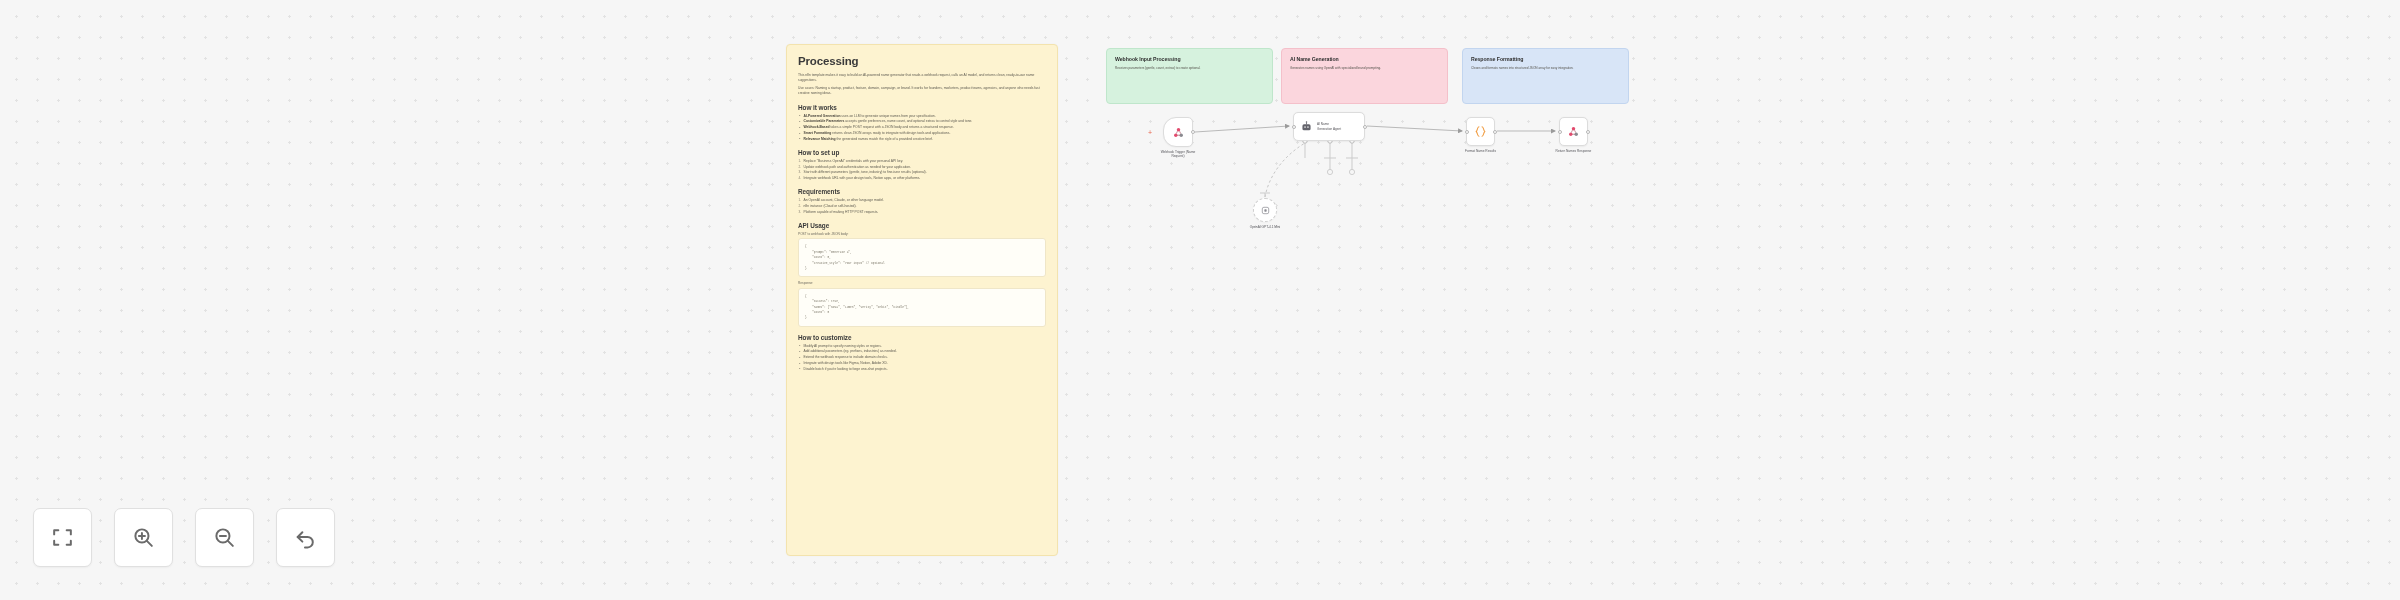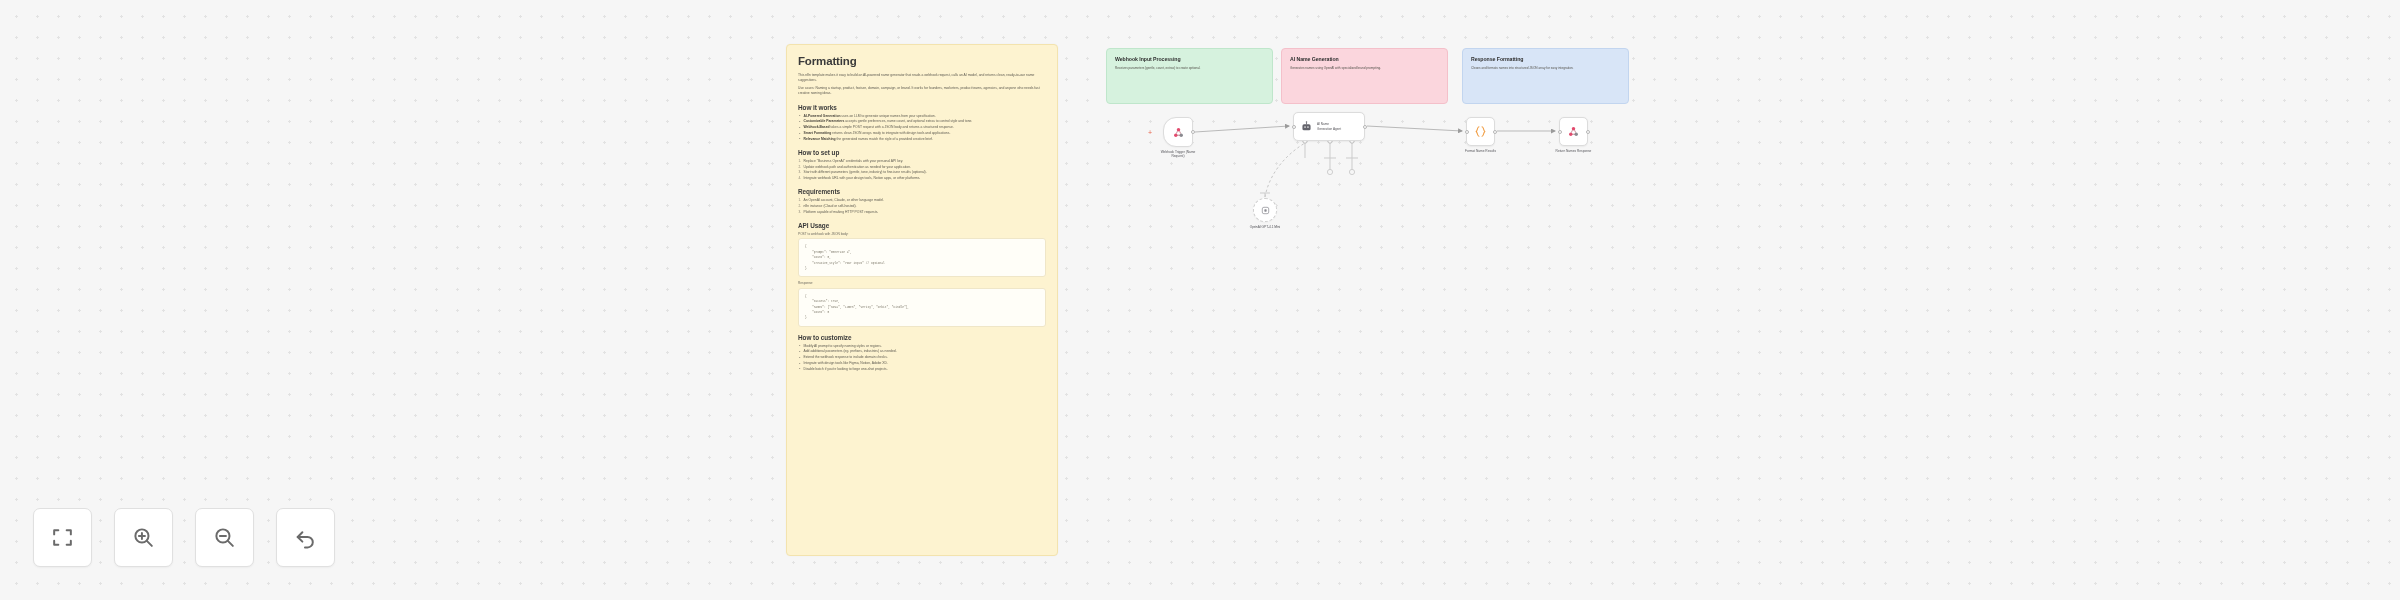--- a/index.html
+++ b/index.html
@@ -199,21 +199,21 @@
 
     <circle cx="1305" cy="141" r="2.2" fill="#fff" stroke="#b6b6b6" stroke-width="0.9"></circle>
     <circle cx="1330" cy="141" r="2.2" fill="#fff" stroke="#b6b6b6" stroke-width="0.9"></circle>
     <circle cx="1352" cy="141" r="2.2" fill="#fff" stroke="#b6b6b6" stroke-width="0.9"></circle>
 
     <path d="M1265,193 L1265,197" stroke="#cbcbcb" stroke-width="1"></path>
     <path d="M1260,193 L1270,193" stroke="#cbcbcb" stroke-width="1"></path>
   </svg>
 
   <div class="desc-note">
-    <div class="desc-h1">Formatting</div>
+    <div class="desc-h1">Processing</div>
     <div class="desc-p">This n8n template makes it easy to build an AI-powered name generator that reads a webhook request, calls an AI model, and returns clean, ready-to-use name suggestions.</div>
     <div class="desc-p">Use cases: Naming a startup, product, feature, domain, campaign, or brand. It works for founders, marketers, product teams, agencies, and anyone who needs fast creative naming ideas.</div>
 
     <div class="desc-h2">How it works</div>
     <ul class="desc-ul" id="how-it-works-list">
         <li><b>AI-Powered Generation</b> uses an LLM to generate unique names from your specification.</li>
         <li><b>Customizable Parameters</b> accepts gentle preferences, name count, and optional extras to control style and tone.</li>
         <li><b>Webhook-Based</b> takes a simple POST request with a JSON body and returns a structured response.</li>
         <li><b>Smart Formatting</b> returns clean JSON arrays ready to integrate with design tools and applications.</li>
         <li><b>Relevance Matching</b> the generated names match the style of a provided creative brief.</li>

